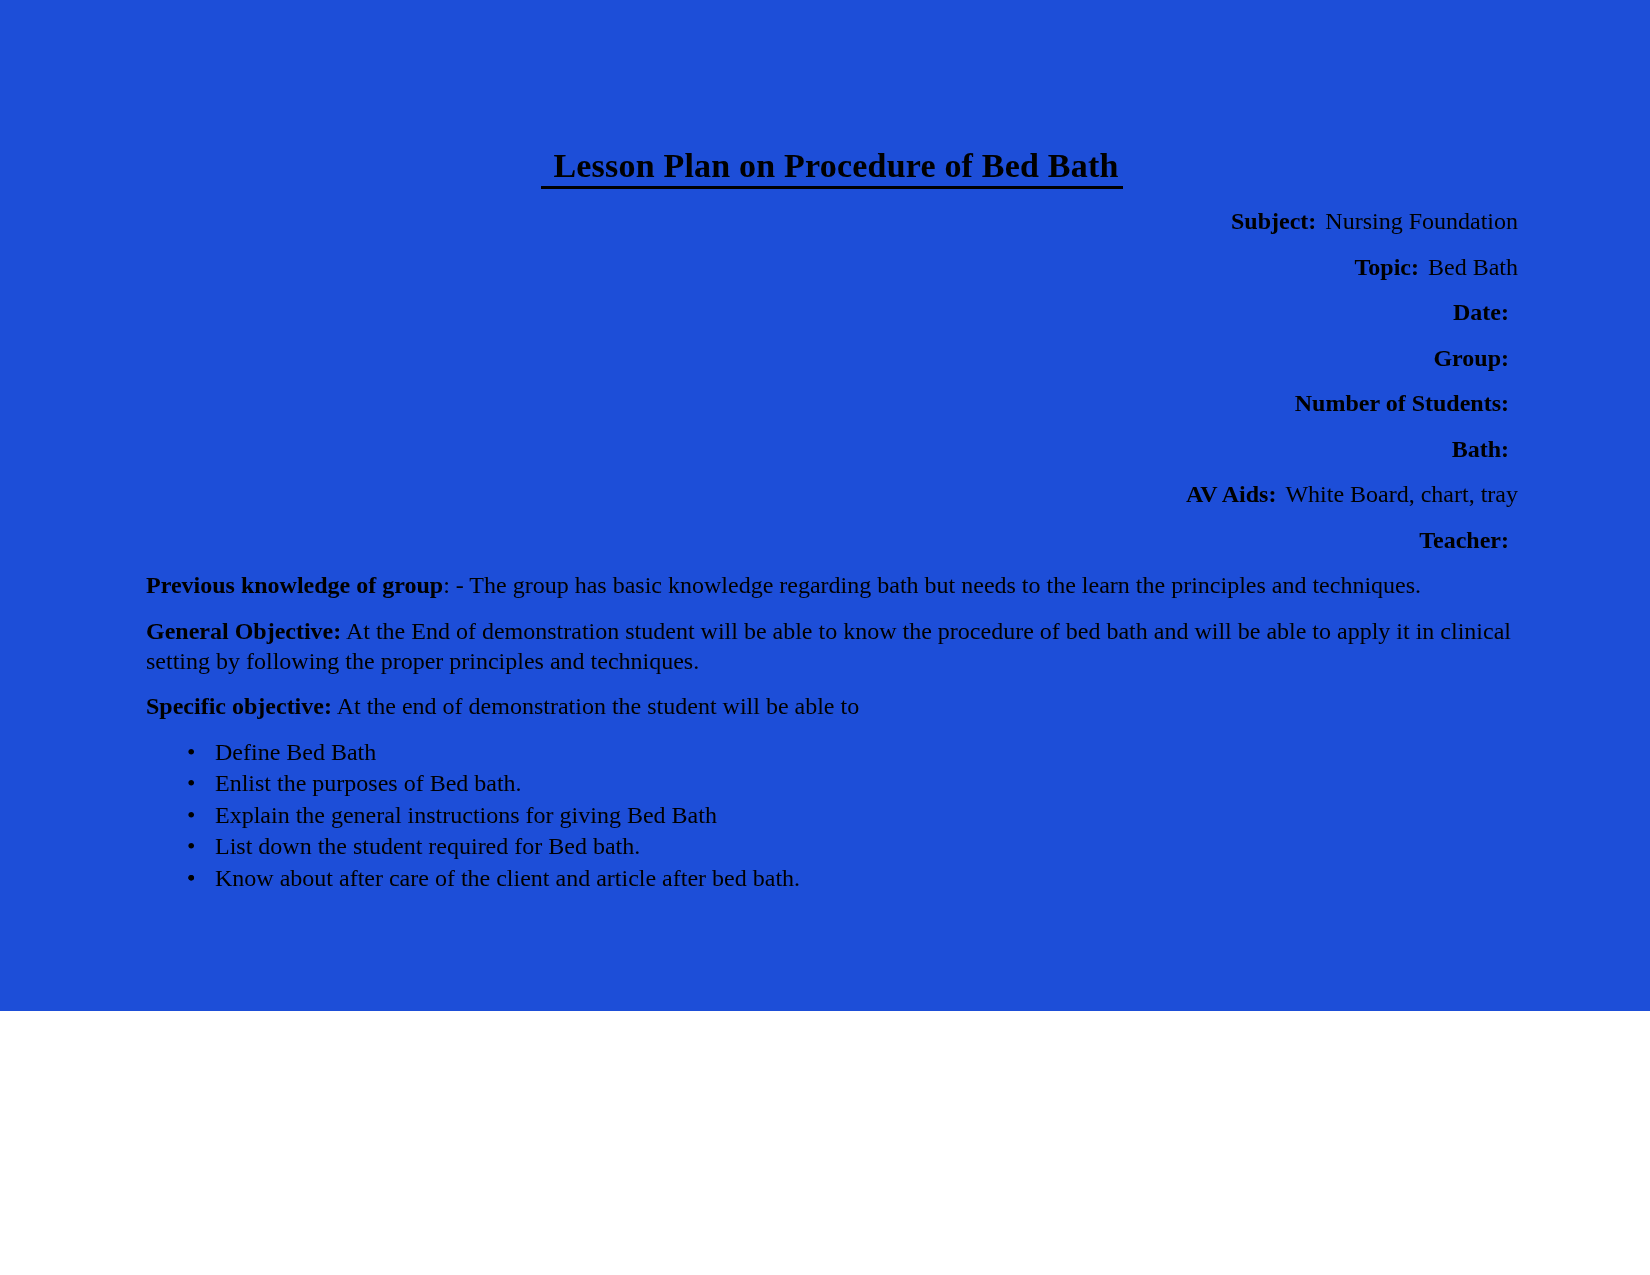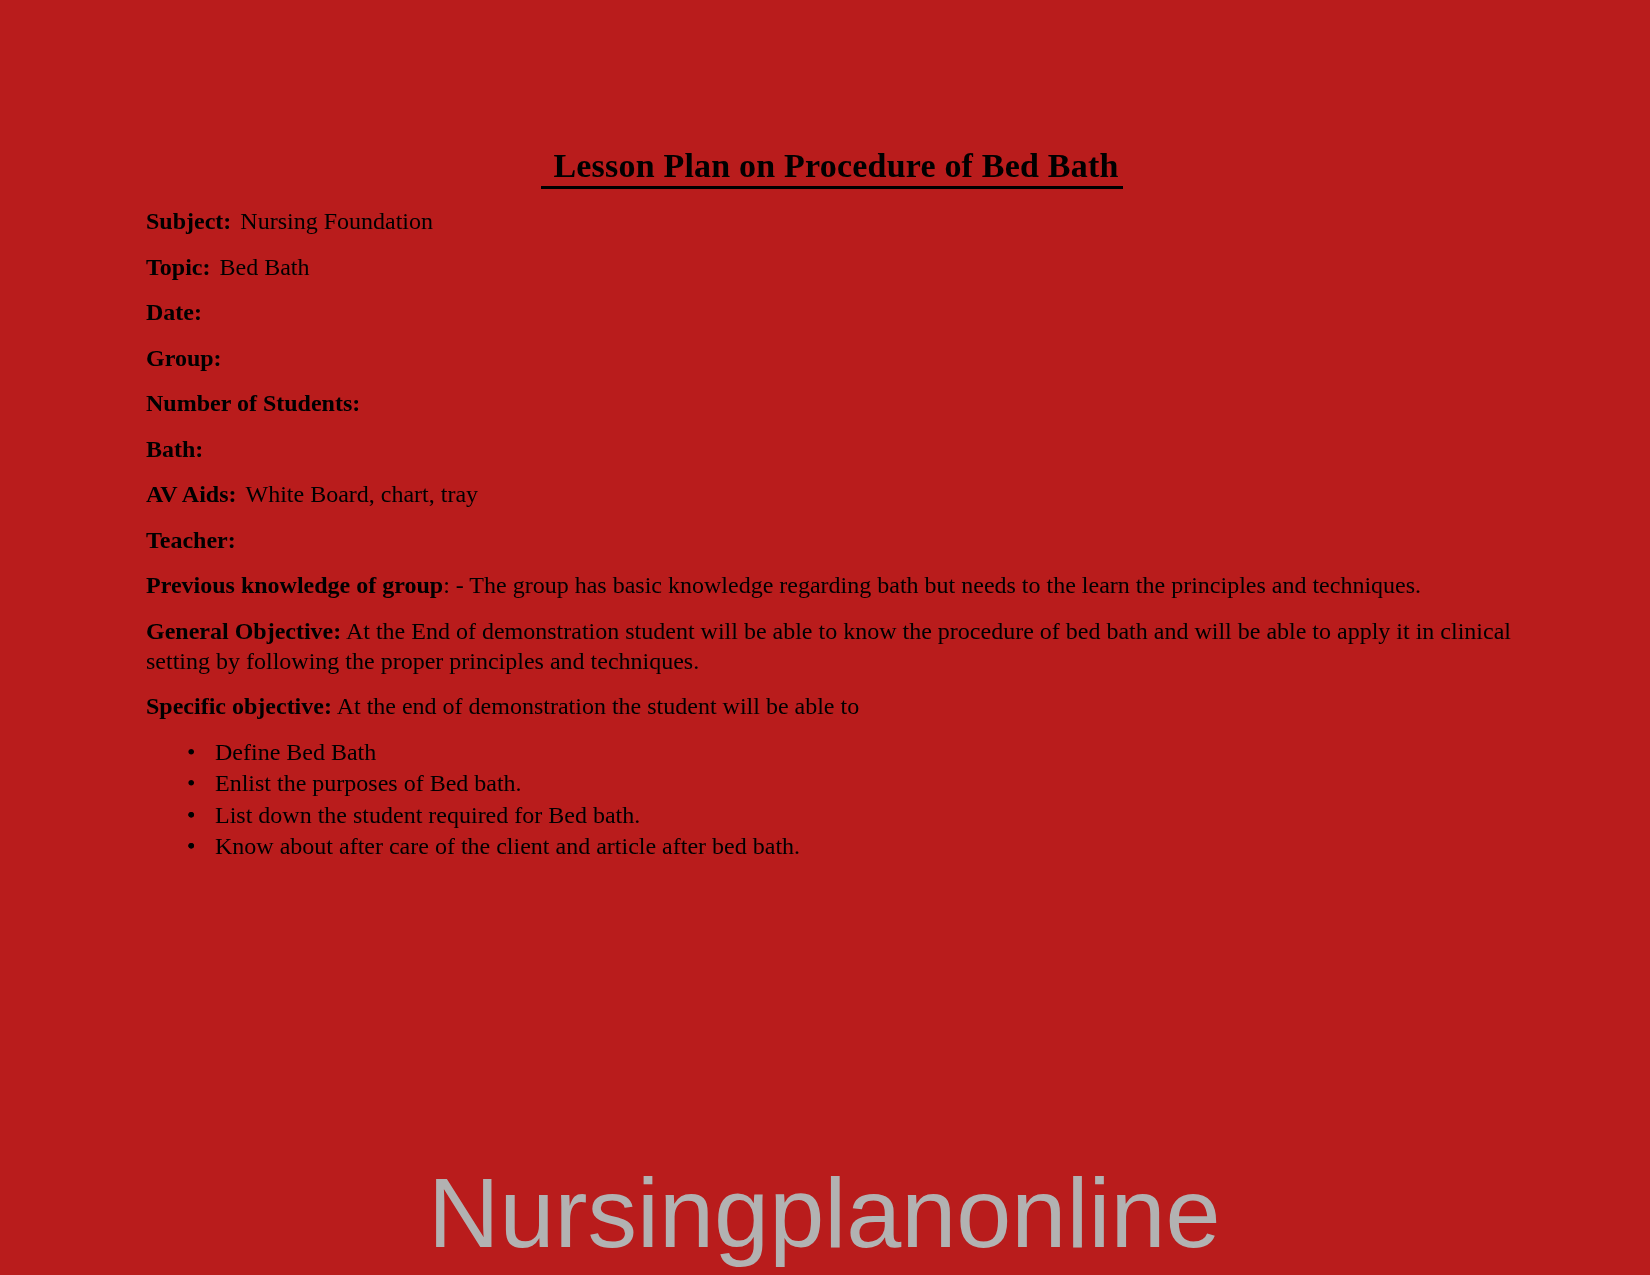--- a/index.html
+++ b/index.html
@@ -1,20 +1,20 @@
 <!DOCTYPE html>
 <html><head>
 <meta charset="utf-8">
 <style>
   html,body{margin:0;padding:0;background:#ffffff;}
   .page{
     position:relative;
     width:1650px;
-    height:1275px;
-    background:#b91c1c;
+    height:1011px;
+    background:#1d4ed8;
     overflow:hidden;
     font-family:"Liberation Serif","DejaVu Serif",serif;
     color:#000000;
   }
   .content{
     position:absolute;
     left:146px;
     top:0;
     width:1372px;
   }
@@ -23,21 +23,21 @@
     text-align:center;
     font-size:34px;
     font-weight:700;
     line-height:40px;
     letter-spacing:0.2px;
   }
   .doc-title .underline{
     border-bottom:3px solid #000000;
     padding:0 4px 2px 12px;
   }
-  .fields{margin-top:20px;}
+  .fields{margin-top:20px;text-align:right;}
   .field{
     font-size:24px;
     line-height:30px;
     margin:0 0 15.5px 0;
   }
   .field .lbl{font-weight:700;}
   .field .val{margin-left:9px;}
   .para{
     font-size:24px;
     line-height:30px;
@@ -94,21 +94,21 @@
 
     <p class="para nowrap"><span class="lbl">Previous knowledge of group</span><span>: - The group has basic knowledge regarding bath but needs to the learn the principles and techniques.</span></p>
 
     <p class="para"><span class="lbl">General Objective:</span> <span>At the End of demonstration student will be able to know the procedure of bed bath and will be able to apply it in clinical setting by following the proper principles and techniques.</span></p>
 
     <p class="para"><span class="lbl">Specific objective:</span> <span>At the end of demonstration the student will be able to</span></p>
 
     <ul class="objectives">
       <li><span class="bullet">•</span><span>Define Bed Bath</span></li>
       <li><span class="bullet">•</span><span>Enlist the purposes of Bed bath.</span></li>
-      <li><span class="bullet">•</span></li>
+      <li><span class="bullet">•</span><span>Explain the general instructions for giving Bed Bath</span></li>
       <li><span class="bullet">•</span><span>List down the student required for Bed bath.</span></li>
       <li><span class="bullet">•</span></li>
       <li><span class="bullet">•</span><span>Know about after care of the client and article after bed bath.</span></li>
     </ul>
 
   </div>
 
   <div class="watermark">Nursingplanonline</div>
 </div>
 

